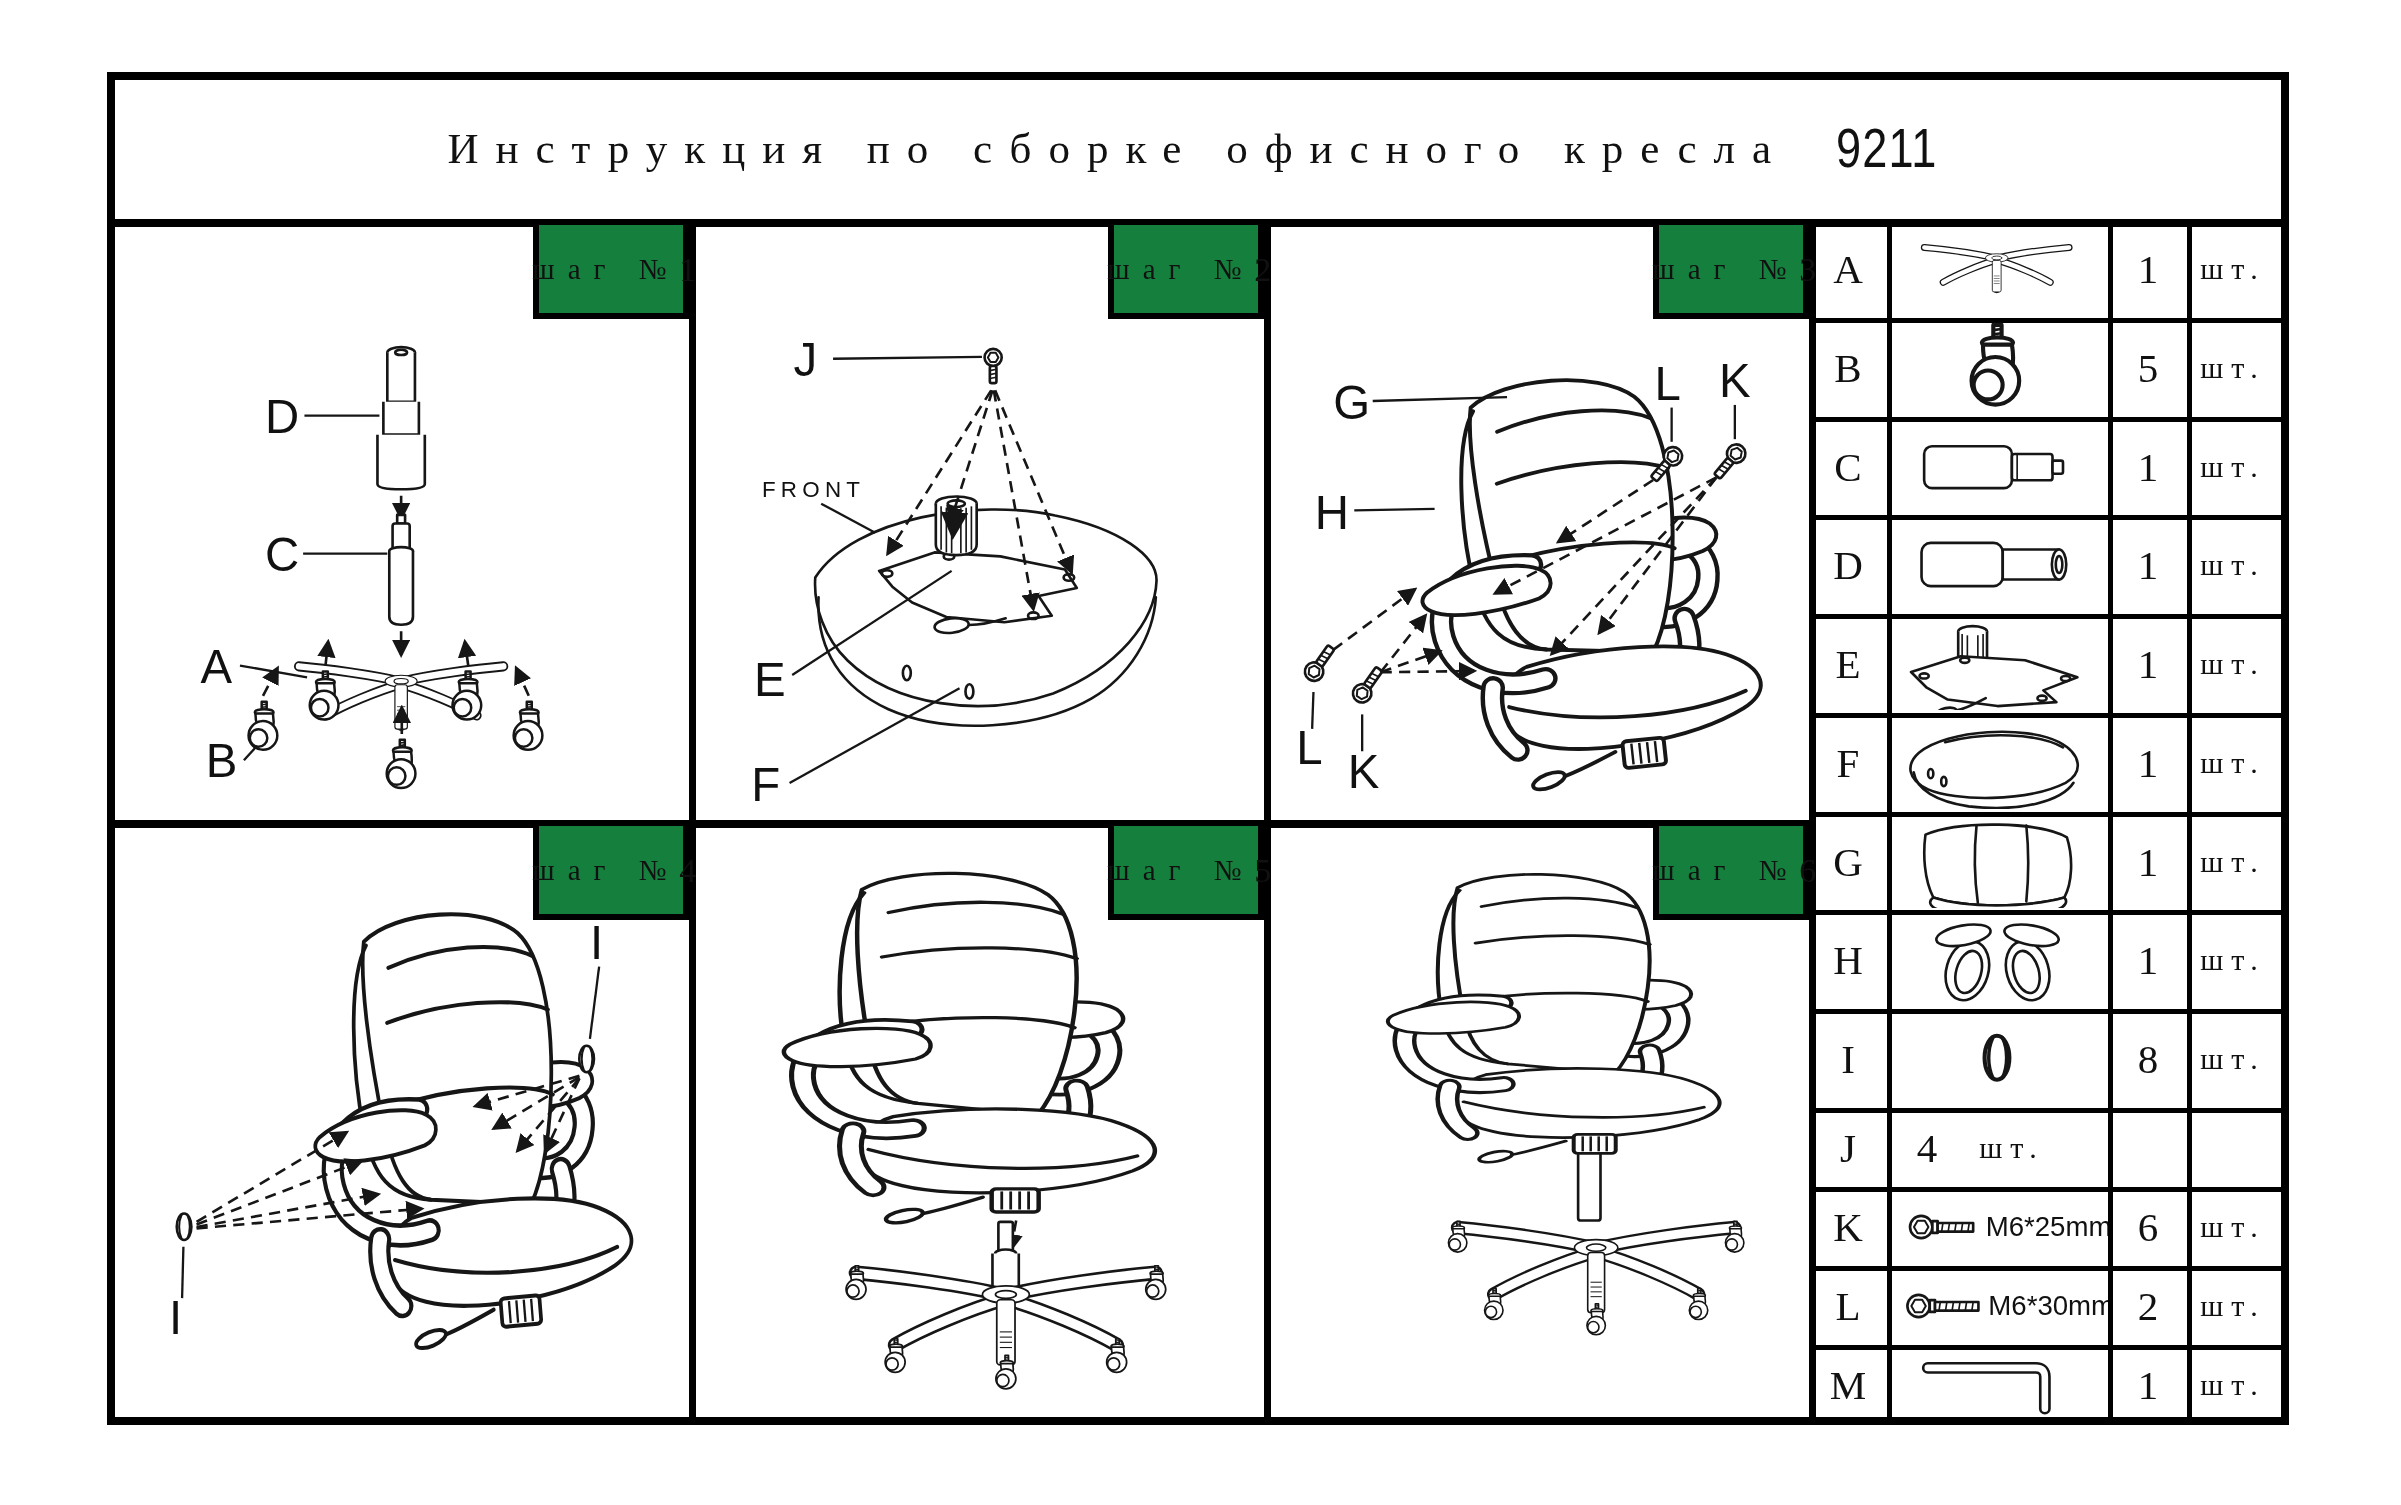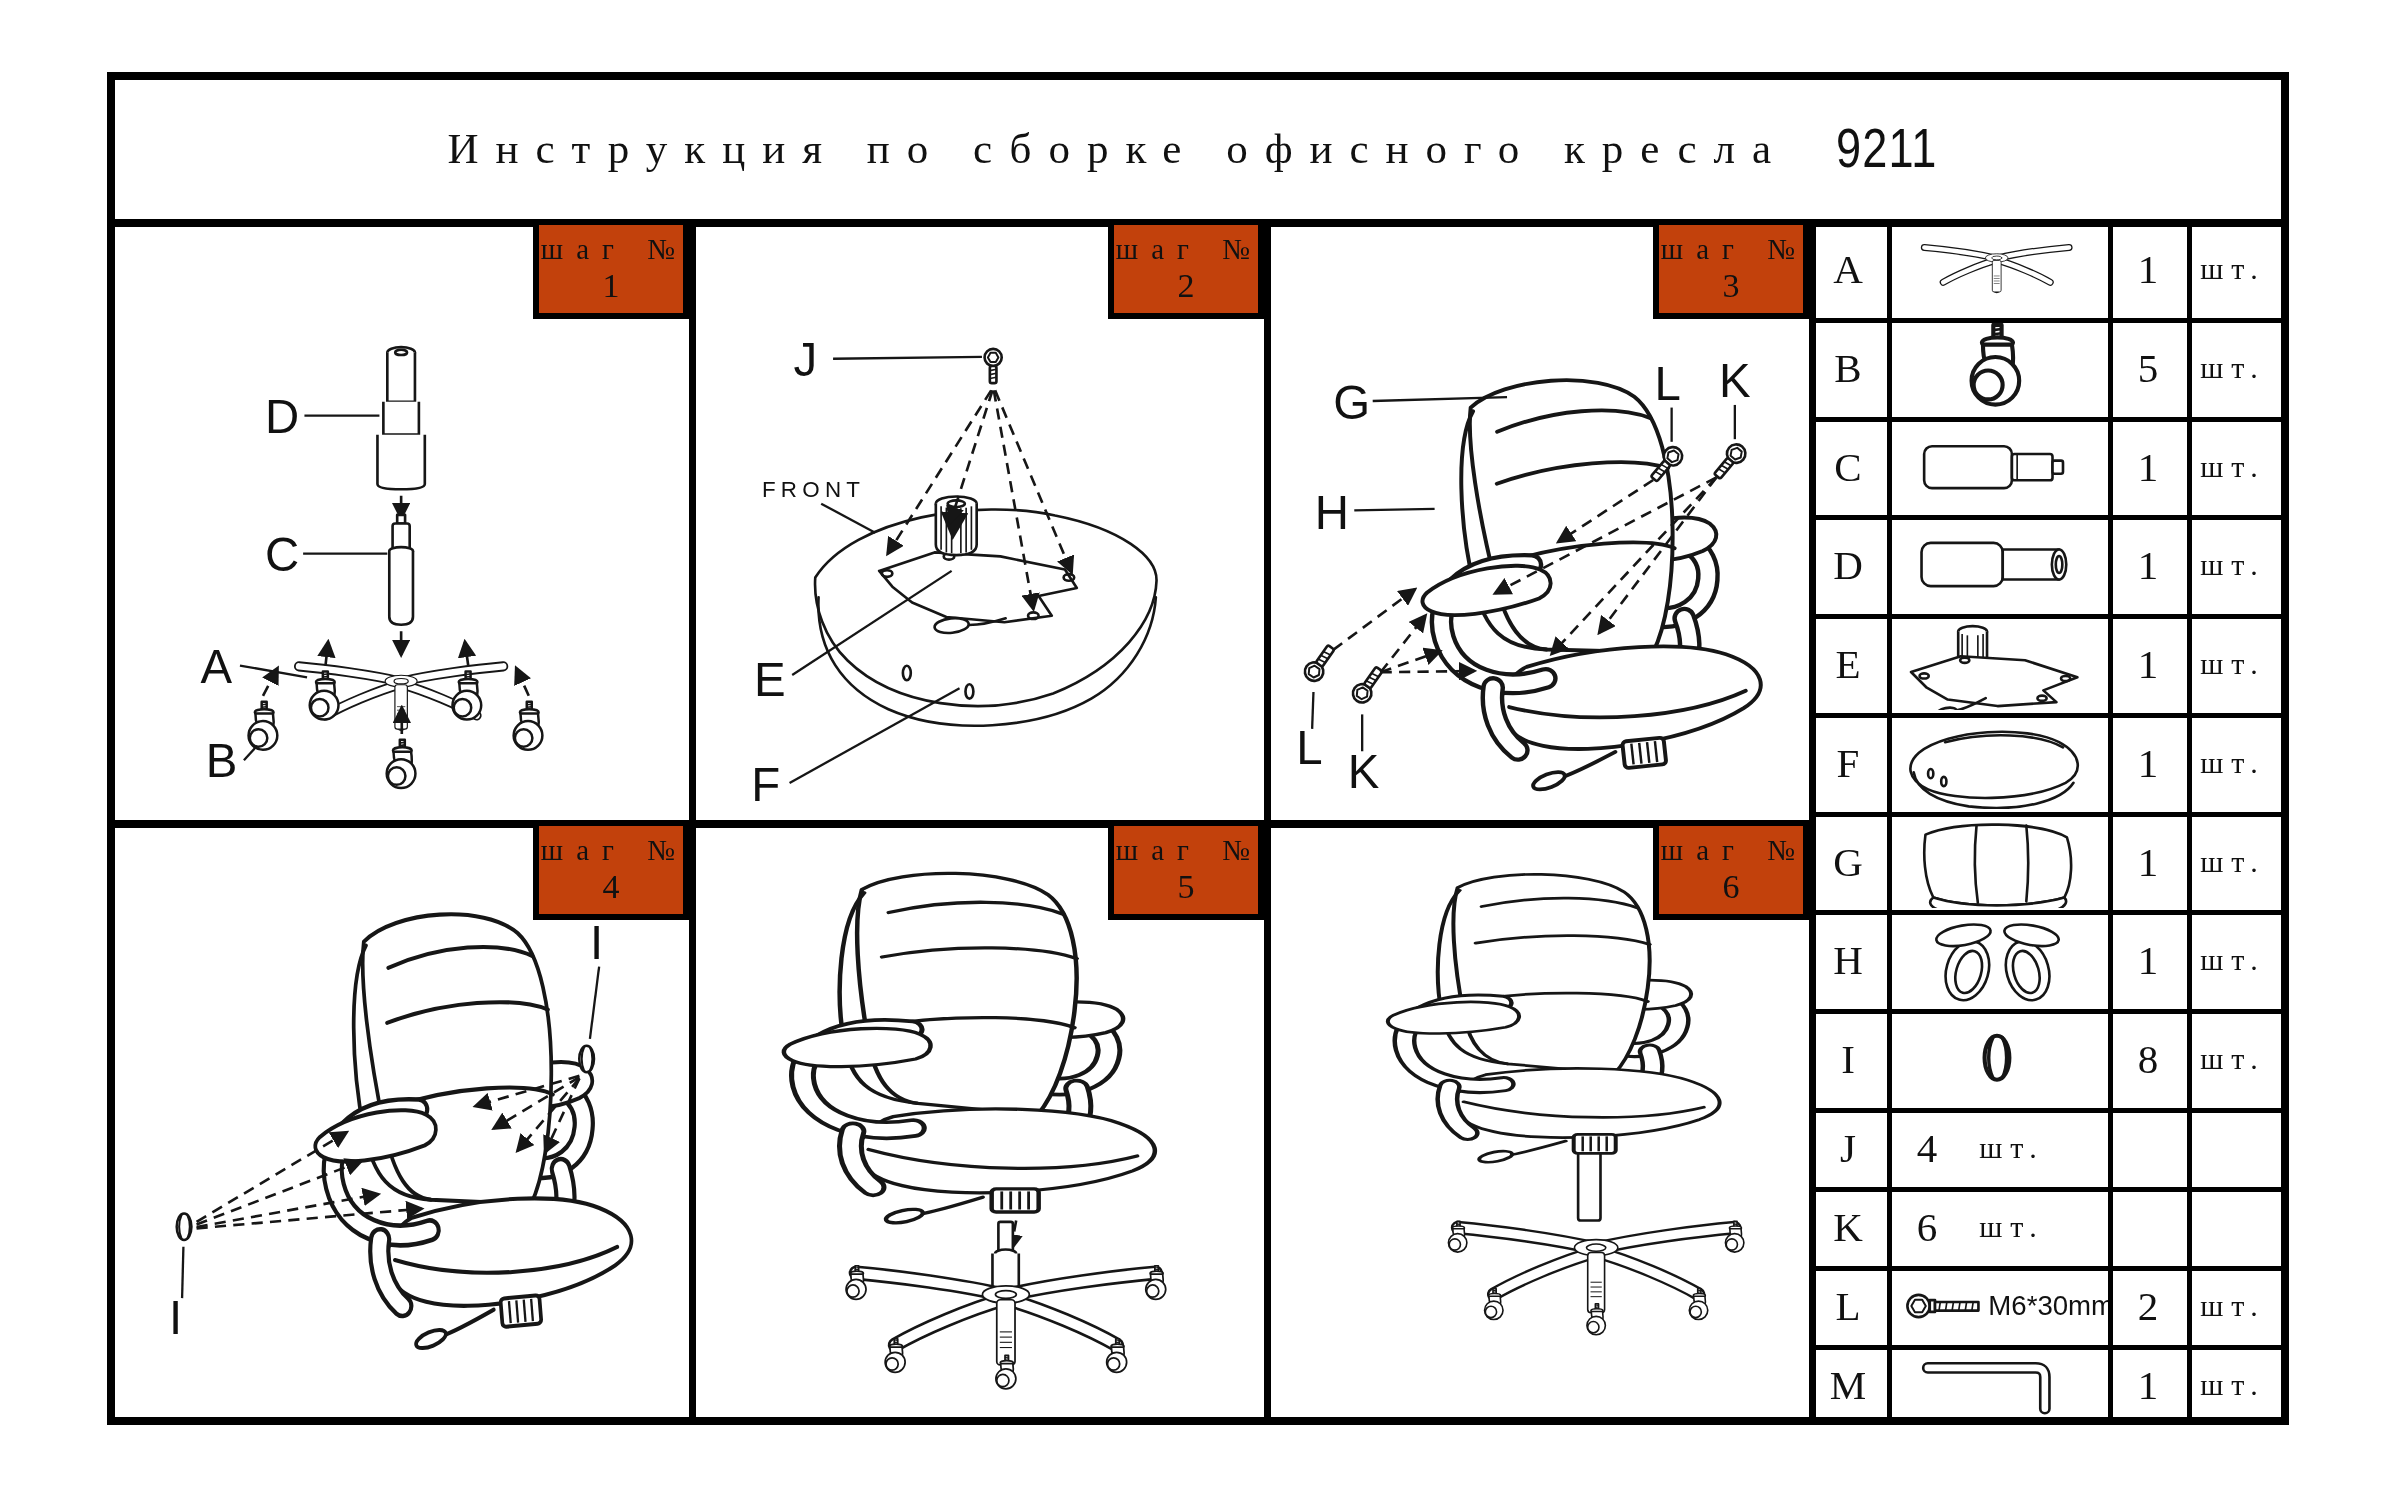--- a/index.html
+++ b/index.html
@@ -6,22 +6,22 @@
   body{width:2401px;height:1505px;position:relative;overflow:hidden;
        font-family:"Liberation Serif","DejaVu Serif",serif;color:#111;}
   .gline{position:absolute;background:#000;}
   .frame{position:absolute;left:107px;top:72px;width:2182px;height:1353px;
          border:8px solid #000;box-sizing:border-box;background:#fff;}
   .title-row{position:absolute;left:107px;top:76px;width:2182px;height:144px;
              display:flex;align-items:center;justify-content:center;gap:37px;}
   .title-text{font-size:43px;letter-spacing:17px;white-space:nowrap;}
   .title-model{font-family:"Liberation Sans","DejaVu Sans",sans-serif;font-size:55px;
                letter-spacing:1.3px;transform:scaleX(.82);}
-  .stephdr{position:absolute;width:156px;height:100px;background:#c2410c;border:6.6px solid #000;
-           box-sizing:border-box;display:flex;flex-direction:column;align-items:center;
+  .stephdr{position:absolute;width:156px;height:100px;background:#15803d;border:6.6px solid #000;
+           box-sizing:border-box;display:flex;flex-direction:row;align-items:center;
            justify-content:center;z-index:6;}
   .stephdr .t{font-size:29px;letter-spacing:13px;text-indent:6.6px;white-space:nowrap;}
   .stephdr .n{font-size:34px;margin-top:1.3px;}
   .panel{position:absolute;z-index:2;}
   .prow{position:absolute;left:1809px;width:480px;display:flex;align-items:center;z-index:2;}
   .c-letter{width:78px;display:flex;align-items:center;justify-content:center;
             font-size:41px;}
   .c-icon{width:221px;display:flex;align-items:center;justify-content:center;}
   .c-qty{width:80px;display:flex;align-items:center;justify-content:center;font-size:41px;}
   .c-unit{width:86px;display:flex;align-items:center;justify-content:center;
@@ -482,20 +482,34 @@
   <div class="c-qty">8</div>
   <div class="c-unit">шт.</div>
 </div>
 <div class="prow" style="top:1108px;height:79px">
   <div class="c-letter">J</div>
   <div class="c-qty">4</div>
   <div class="c-unit">шт.</div>
 </div>
 <div class="prow" style="top:1187px;height:79px">
   <div class="c-letter">K</div>
+  <div class="c-icon">
+    <svg width="221" height="74" viewBox="0 0 336 112">
+      <circle class="fw" cx="52" cy="56" r="17"></circle>
+      <polygon class="ln" style="stroke-width:3" points="63,56 57.5,65.5 46.5,65.5 41,56 46.5,46.5 57.5,46.5"></polygon>
+      <rect class="fw" x="69" y="47" width="8" height="18"></rect>
+      <rect class="fw" x="77" y="50" width="54" height="13"></rect>
+      <line class="th" x1="85" y1="50" x2="83" y2="63"></line>
+      <line class="th" x1="95" y1="50" x2="93" y2="63"></line>
+      <line class="th" x1="105" y1="50" x2="103" y2="63"></line>
+      <line class="th" x1="115" y1="50" x2="113" y2="63"></line>
+      <line class="th" x1="125" y1="50" x2="123" y2="63"></line>
+      <text class="size" x="150" y="70">M6*25mm</text>
+    </svg>
+  </div>
   <div class="c-qty">6</div>
   <div class="c-unit">шт.</div>
 </div>
 <div class="prow" style="top:1266px;height:79px">
   <div class="c-letter">L</div>
   <div class="c-icon">
     <svg width="221" height="74" viewBox="0 0 336 112">
       <circle class="fw" cx="48" cy="56" r="17"></circle>
       <polygon class="ln" style="stroke-width:3" points="59,56 53.5,65.5 42.5,65.5 37,56 42.5,46.5 53.5,46.5"></polygon>
       <rect class="fw" x="65" y="47" width="8" height="18"></rect>

